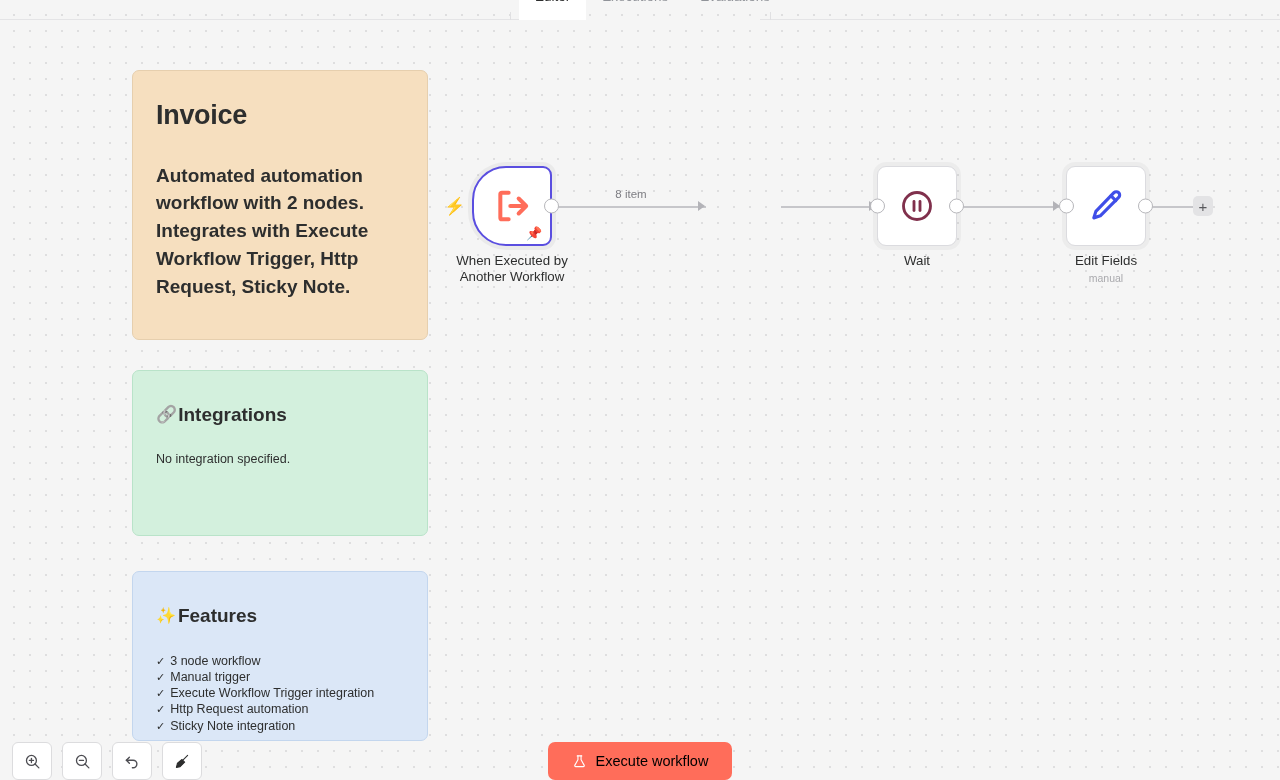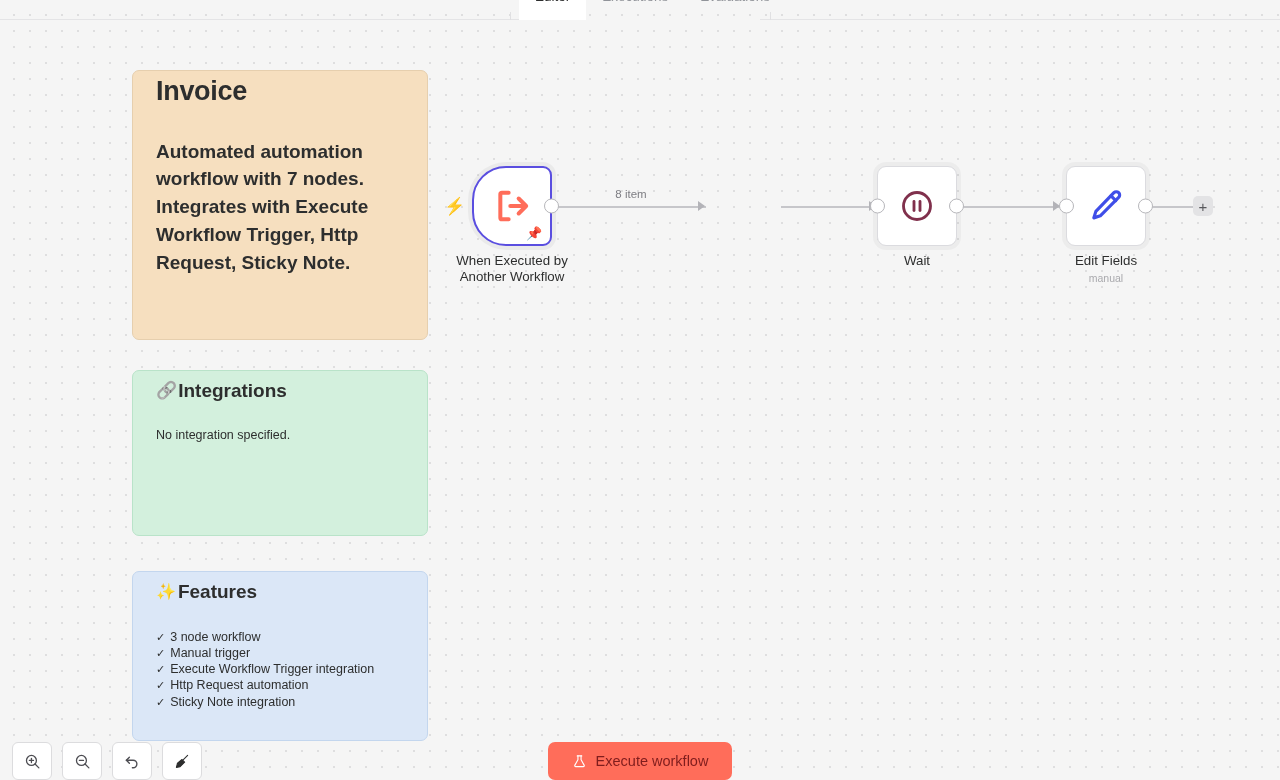--- a/index.html
+++ b/index.html
@@ -80,21 +80,21 @@
     width: 1px;
     height: 8px;
     background: #e0e0e2;
   }
 
   
   .sticky {
     position: absolute;
     box-sizing: border-box;
     border-radius: 7px;
-    padding: 4px 12px 12px 12px;
+    padding: 28px 12px 12px 12px;
   }
   .sticky-invoice {
     left: 132px; top: 70px;
     width: 296px; height: 270px;
     background: #f6dfbf;
     border: 1px solid #e6cfae;
   }
   .sticky-invoice .s-title {
     font-size: 27px;
     font-weight: bold;
@@ -306,21 +306,21 @@
   .execute-btn {
     position: absolute;
     left: 548px; bottom: 0px;
     width: 184px; height: 38px;
     background: #ff6d5a;
     border-radius: 7px;
     display: flex;
     align-items: center;
     justify-content: center;
     gap: 9px;
-    color: #7f1d1d;
+    color: #000000;
     font-size: 14.5px;
     z-index: 30;
   }
 </style>
 </head>
 <body>
 
 <div id="app">
 
   <div class="header-strip">
@@ -331,21 +331,21 @@
 
     <div class="tabs">
       <div class="tab active">Editor</div>
       <div class="tab">Executions</div>
       <div class="tab">Evaluations</div>
     </div>
   </div>
 
   <div class="sticky sticky-invoice">
     <div class="s-title">Invoice</div>
-    <div class="s-body">Automated automation workflow with 7 nodes. Integrates with Execute Workflow Trigger, Http Request, Sticky Note.</div>
+    <div class="s-body">Automated automation workflow with 2 nodes. Integrates with Execute Workflow Trigger, Http Request, Sticky Note.</div>
   </div>
 
   <div class="sticky sticky-integrations">
     <div class="s-title">
       <span class="s-emoji">🔗</span>
       <span>Integrations</span>
     </div>
     <div class="s-body">No integration specified.</div>
   </div>
 

